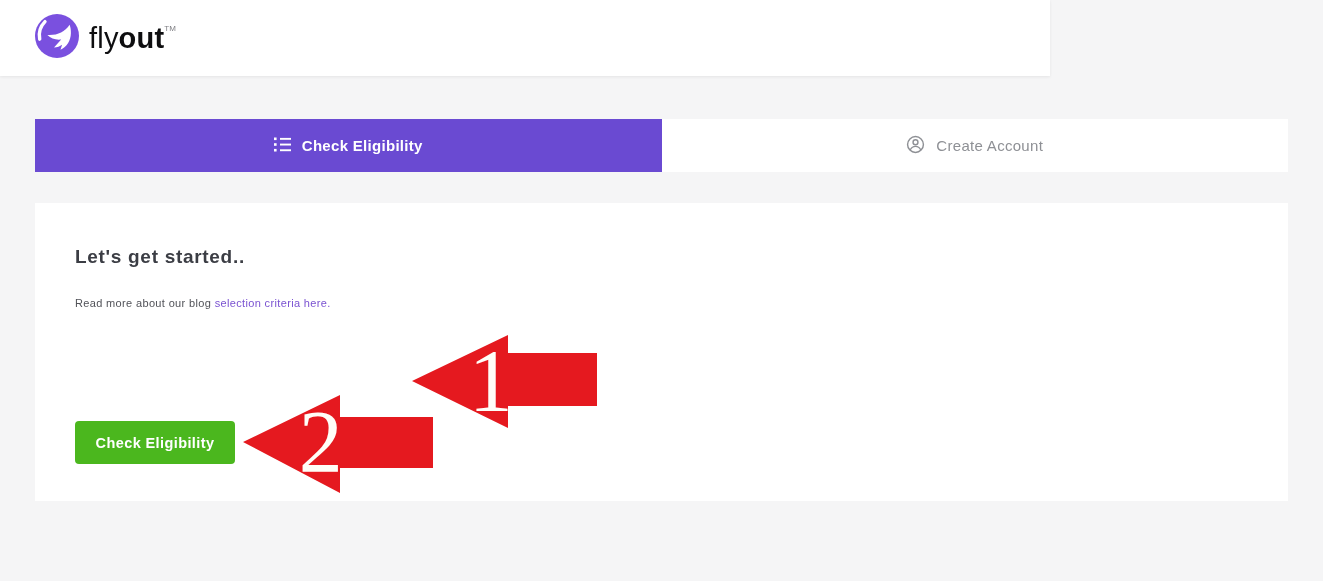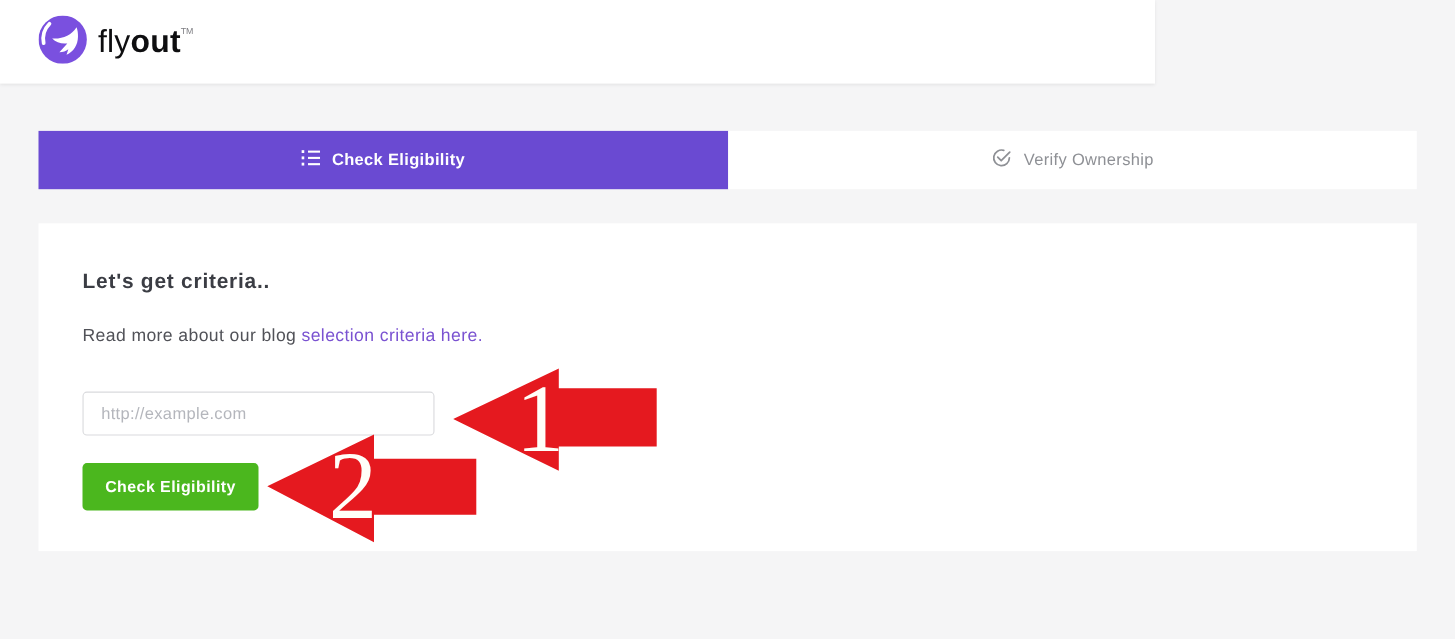--- a/index.html
+++ b/index.html
@@ -47,21 +47,21 @@
   .panel {
     position: absolute; left: 35px; top: 203px; width: 1253px; height: 298px;
     background: #ffffff; z-index: 1;
   }
   .panel-heading {
     position: absolute; left: 40px; top: 43px;
     font-size: 19px; font-weight: 700; color: #3b3d44; letter-spacing: 0.7px;
   }
   .panel-intro {
     position: absolute; left: 40px; top: 94px;
-    font-size: 16px; color: #515258; letter-spacing: 0.35px;
+    font-size: 11px; color: #515258; letter-spacing: 0.35px;
   }
   .panel-intro a { color: #7a52d1; text-decoration: none; cursor: pointer; }
   .field-label {
     position: absolute; left: 41px; top: 130px;
     font-size: 13px; color: #595b61; letter-spacing: 0.3px;
   }
   .url-input {
     position: absolute; left: 40px; top: 153px; width: 320px; height: 40px;
     border: 1px solid #d9dadd; border-radius: 4px; background: #fff;
     padding: 0 16px; font-size: 15px; color: #3b3d44; outline: none;
@@ -109,41 +109,41 @@
         <rect x="6" y="0.9" width="11" height="1.9" fill="#ffffff"></rect>
         <rect x="0" y="6.2" width="2.6" height="2.6" fill="#ffffff"></rect>
         <rect x="6" y="6.6" width="11" height="1.9" fill="#ffffff"></rect>
         <rect x="0" y="11.9" width="2.6" height="2.6" fill="#ffffff"></rect>
         <rect x="6" y="12.3" width="11" height="1.9" fill="#ffffff"></rect>
       </svg>
     </span>
     <span>Check Eligibility</span>
   </div>
 
+
+
   <div class="tab">
     <span class="ticon">
       <svg width="19" height="19" viewBox="0 0 24 24">
-        <path d="M21,12 A9,9 0 1 1 14.6,3.4" fill="none" stroke="#8e9095" stroke-width="2" stroke-linecap="round"></path>
-        <path d="M21.4,5.4 L11.6,15.3 L7.6,11.3" fill="none" stroke="#8e9095" stroke-width="2" stroke-linecap="round" stroke-linejoin="round"></path>
+        <circle cx="12" cy="12" r="10" fill="none" stroke="#8e9095" stroke-width="1.8"></circle>
+        <circle cx="12" cy="9.2" r="3.1" fill="none" stroke="#8e9095" stroke-width="1.8"></circle>
+        <path d="M5.3,19 C6.8,15.9 9.2,14.4 12,14.4 C14.8,14.4 17.2,15.9 18.7,19" fill="none" stroke="#8e9095" stroke-width="1.8"></path>
       </svg>
     </span>
-    <span>Verify Ownership</span>
+    <span>Create Account</span>
   </div>
-
-
 
 </div>
 
 <div class="panel">
-  <div class="panel-heading">Let's get criteria..</div>
+  <div class="panel-heading">Let's get started..</div>
 
   <div class="panel-intro"><span>Read more about our blog </span><a href="#">selection criteria here.</a></div>
 
 
-  <input class="url-input" type="text" placeholder="http://example.com" style="">
 
   <button class="submit-btn">Check Eligibility</button>
 </div>
 
 <svg class="arrow arrow-1" width="190" height="102" viewBox="0 0 190 102">
   <polygon points="2,51 98,5 98,23 187,23 187,76 98,76 98,98" fill="#e5191f"></polygon>
   <text x="81" y="80" text-anchor="middle">1</text>
 </svg>
 
 <svg class="arrow arrow-2" width="196" height="104" viewBox="0 0 196 104">

